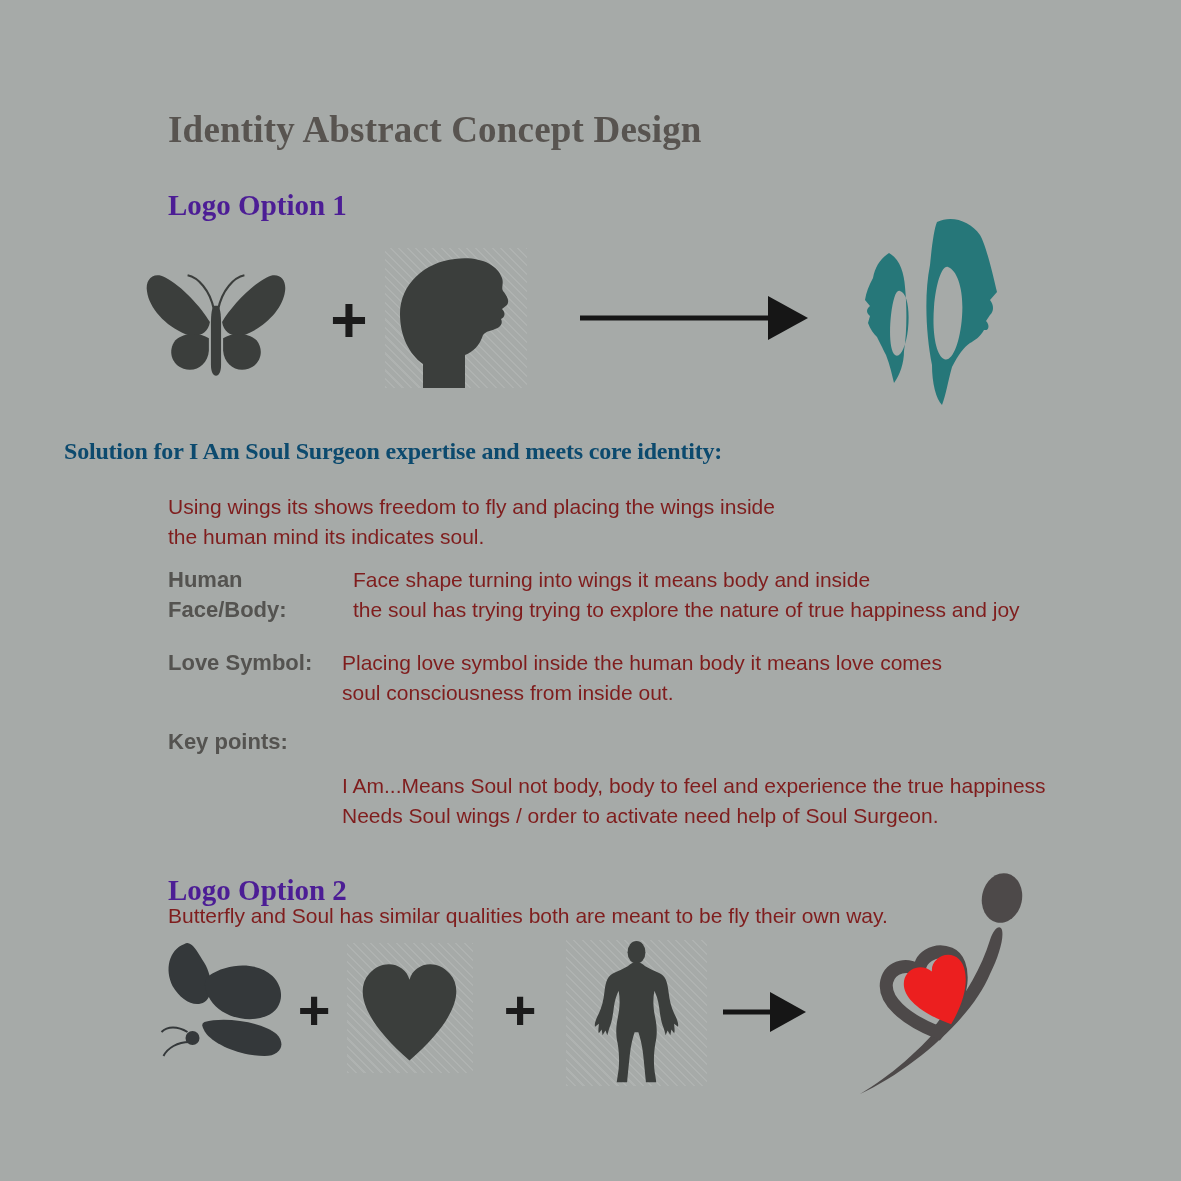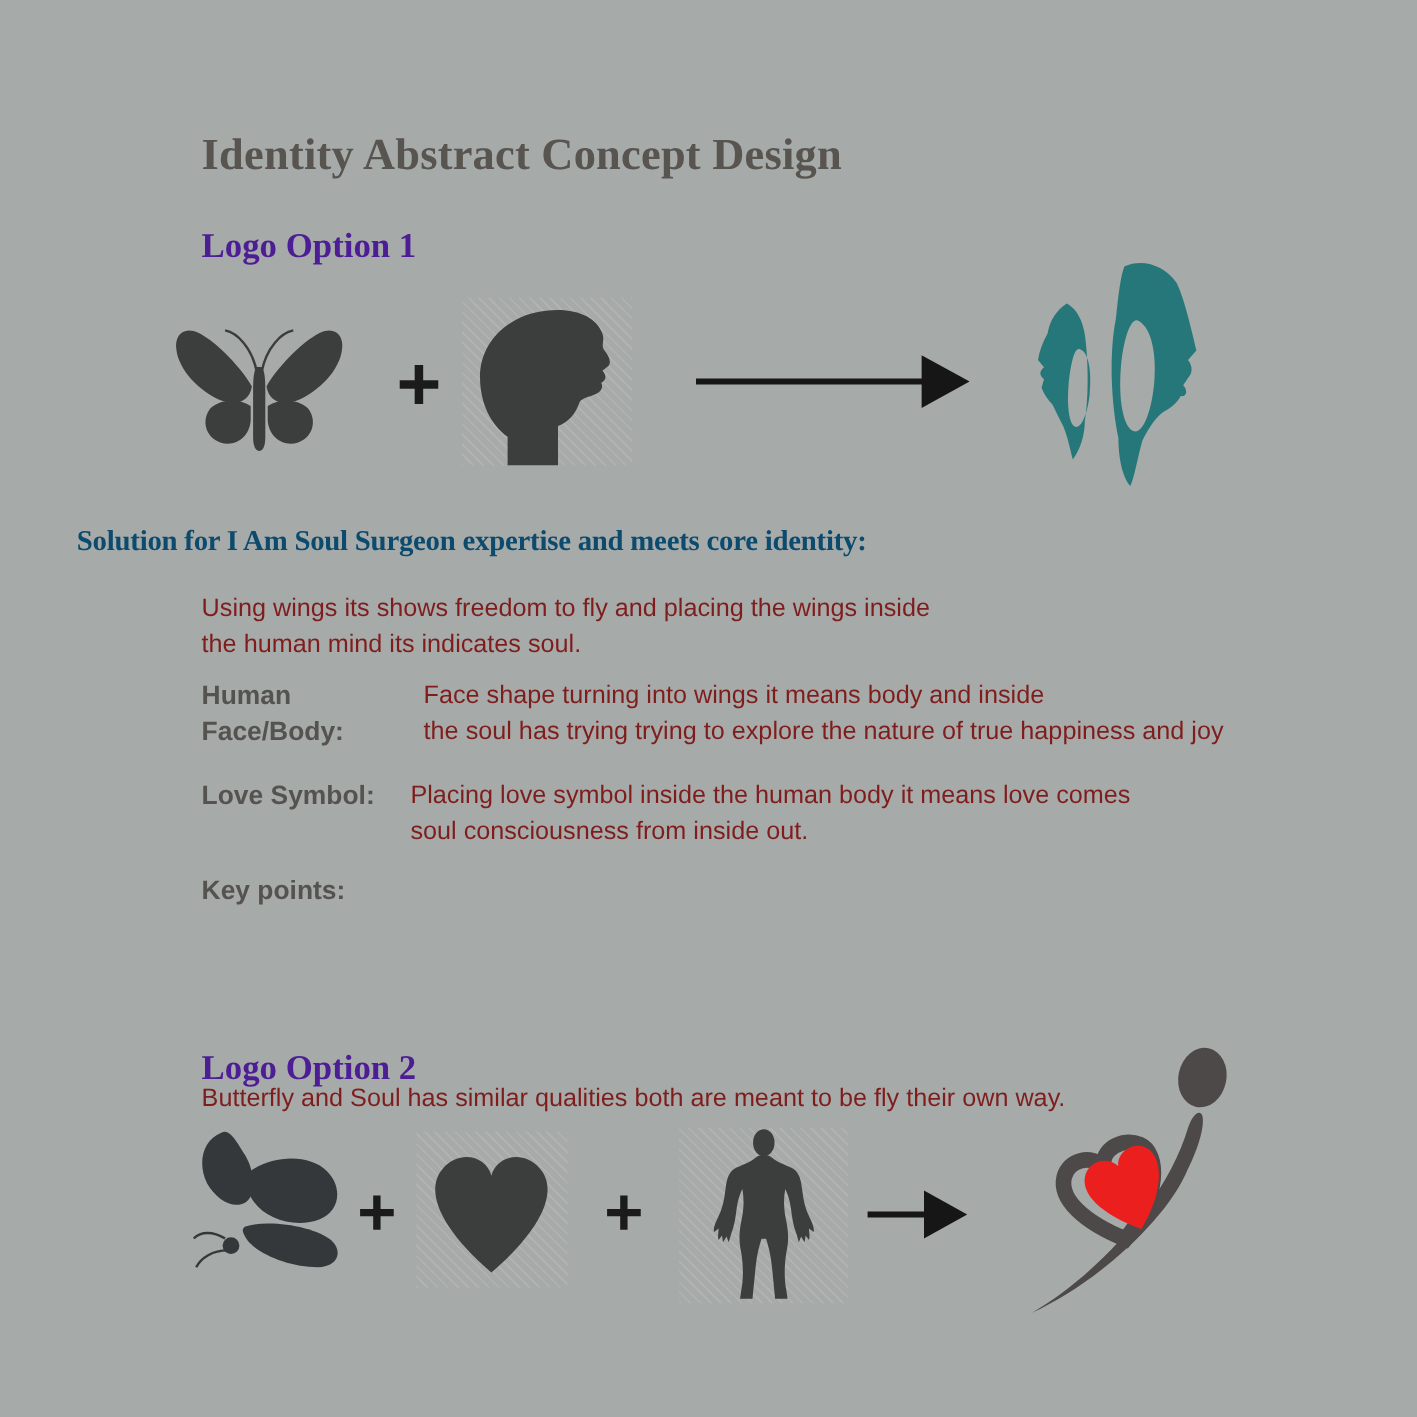--- a/index.html
+++ b/index.html
@@ -104,20 +104,22 @@
     <div class="def-label">Love Symbol:</div>
     <div class="def-text">Placing love symbol inside the human body it means love comes
 soul consciousness from inside out.</div>
   </div>
 
   <div class="abs def-row" style="left:168px;top:727px;width:1010px;flex-direction:column;">
     <div class="def-label">Key points:</div>
     <div class="def-text">Butterfly and Soul has similar qualities both are meant to be fly their own way.</div>
   </div>
 
+  <div class="abs def-text" style="left:342px;top:771px;width:830px;">I Am...Means Soul not body, body to feel and experience the true happiness
+Needs Soul wings / order to activate need help of Soul Surgeon.</div>
 
   <div class="abs serif opt-heading" style="left:168px;top:874px;">Logo Option 2</div>
 
   <svg class="abs" style="left:152px;top:936px;" width="140" height="140" viewBox="0 0 135 140">
     <g fill="#34383a">
       <path d="M30,8 C14,14 10,34 18,50 C26,64 40,72 50,66 C60,60 58,38 48,24 C42,14 36,4 30,8 Z"></path>
       <path d="M54,40 C74,26 104,26 118,40 C132,54 128,74 112,80 C92,88 66,80 56,64 C50,54 48,46 54,40 Z"></path>
       <path d="M50,86 C70,80 108,86 122,98 C132,108 126,120 110,120 C88,120 62,110 52,98 C48,92 46,88 50,86 Z"></path>
       <circle cx="38" cy="102" r="7"></circle>
     </g>

